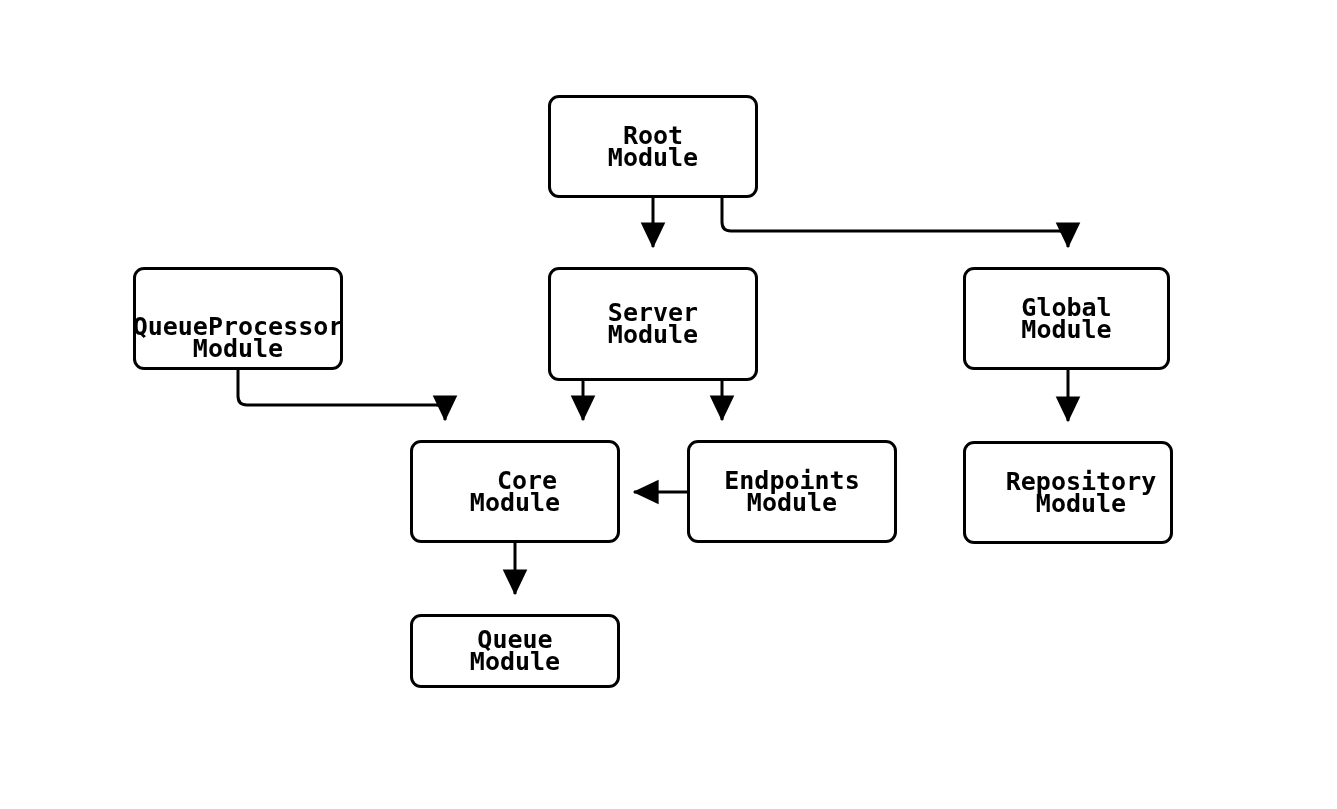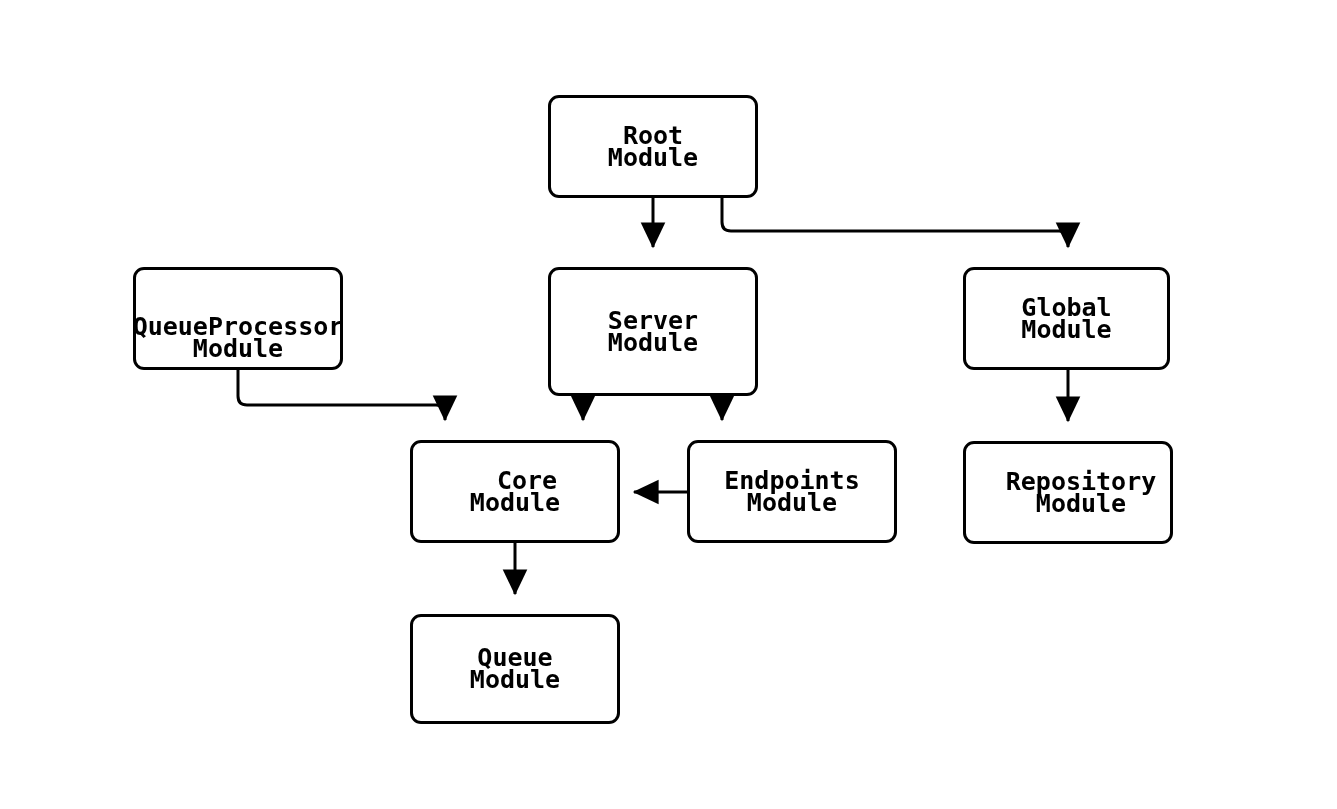--- a/index.html
+++ b/index.html
@@ -70,39 +70,39 @@
 
   <div id="nodes-layer">
       <div class="node" style="left: 548px; top: 95px; width: 210px; height: 103px; border-color: rgb(0, 0, 0);">
         <div class="node-line" style="color: rgb(0, 0, 0);">Root</div>
         <div class="node-line" style="color: rgb(0, 0, 0);">Module</div>
       </div>
       <div class="node" style="left: 133px; top: 267px; width: 210px; height: 103px; border-color: rgb(0, 0, 0);">
         <div class="node-line" style="color: rgb(0, 0, 0); margin-top: 38px;">QueueProcessor</div>
         <div class="node-line" style="color: rgb(0, 0, 0);">Module</div>
       </div>
-      <div class="node" style="left: 548px; top: 267px; width: 210px; height: 129px; border-color: rgb(0, 0, 0);">
+      <div class="node" style="left: 548px; top: 267px; width: 210px; height: 114px; border-color: rgb(0, 0, 0);">
         <div class="node-line" style="color: rgb(0, 0, 0);">Server</div>
         <div class="node-line" style="color: rgb(0, 0, 0);">Module</div>
       </div>
       <div class="node" style="left: 963px; top: 267px; width: 207px; height: 103px; border-color: rgb(0, 0, 0);">
         <div class="node-line" style="color: rgb(0, 0, 0);">Global</div>
         <div class="node-line" style="color: rgb(0, 0, 0);">Module</div>
       </div>
       <div class="node" style="left: 410px; top: 440px; width: 210px; height: 103px; border-color: rgb(0, 0, 0);">
         <div class="node-line" style="color: rgb(0, 0, 0); margin-left: 24px;">Core</div>
         <div class="node-line" style="color: rgb(0, 0, 0);">Module</div>
       </div>
       <div class="node" style="left: 687px; top: 440px; width: 210px; height: 103px; border-color: rgb(0, 0, 0);">
         <div class="node-line" style="color: rgb(0, 0, 0);">Endpoints</div>
         <div class="node-line" style="color: rgb(0, 0, 0);">Module</div>
       </div>
       <div class="node" style="left: 963px; top: 441px; width: 210px; height: 103px; border-color: rgb(0, 0, 0); padding-left: 26px;">
         <div class="node-line" style="color: rgb(0, 0, 0);">Repository</div>
         <div class="node-line" style="color: rgb(0, 0, 0);">Module</div>
       </div>
-      <div class="node" style="left: 410px; top: 614px; width: 210px; height: 110px; border-color: rgb(0, 0, 0); text-align: center;">
+      <div class="node" style="left: 410px; top: 614px; width: 210px; height: 74px; border-color: rgb(0, 0, 0); text-align: center;">
         <div class="node-line" style="color: rgb(0, 0, 0);">Queue</div>
         <div class="node-line" style="color: rgb(0, 0, 0);">Module</div>
       </div>
     </div>
 
 </div>
 
 </body></html>

